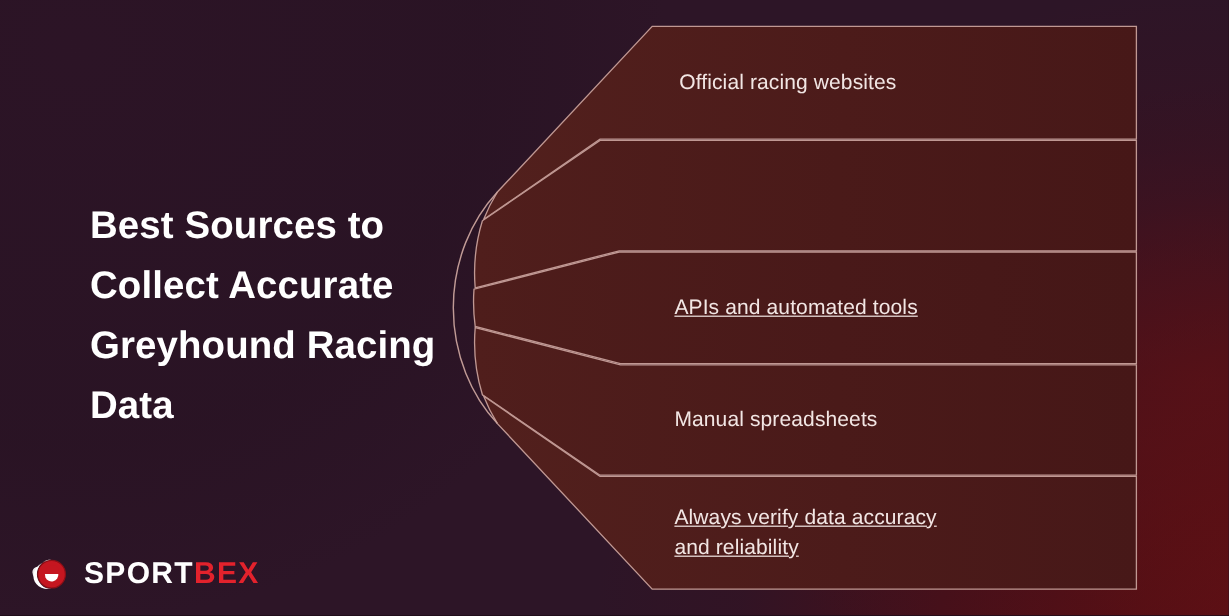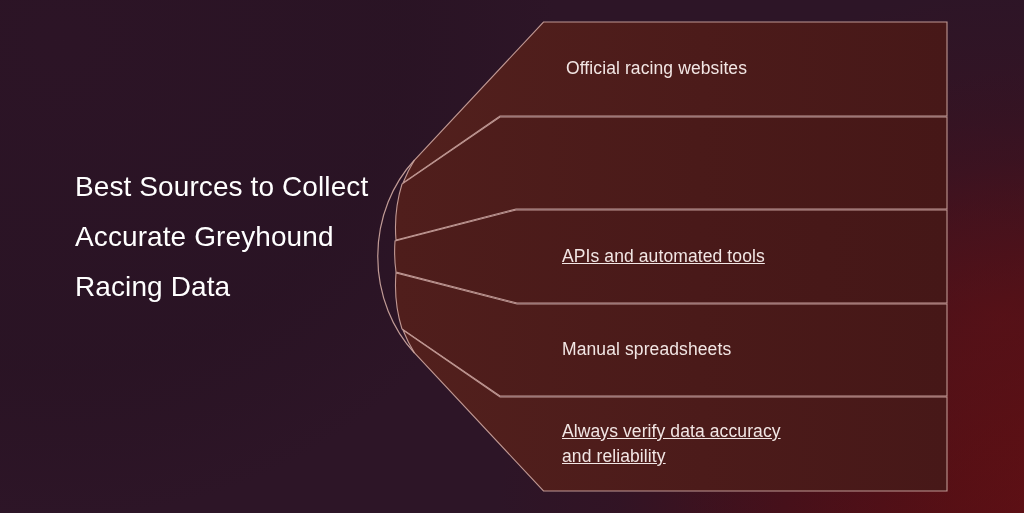--- a/index.html
+++ b/index.html
@@ -52,22 +52,22 @@
   
   .title-block {
     position: absolute;
     left: 75px;
     top: 162px;
     width: 300px;
   }
   .title-text {
     margin: 0;
     color: #ffffff;
-    font-size: 28px;
-    font-weight: 400;
+    font-size: 32px;
+    font-weight: 700;
     line-height: 50px;
     letter-spacing: 0.1px;
     font-family: "Liberation Sans", sans-serif;
   }
 
   
   .item-label {
     position: absolute;
     color: #f2e6e4;
     font-size: 17.5px;
@@ -153,14 +153,27 @@
   <div class="item-label" style="left:566px; top:56px;">Official racing websites</div>
 
 
   <div class="item-label" style="left:562px; top:244px;text-decoration:underline;">APIs and automated tools</div>
 
   <div class="item-label" style="left:562px; top:337px;">Manual spreadsheets</div>
 
   <div class="item-label" style="left:562px; top:419px;text-decoration:underline;">Always verify data accuracy
 and reliability</div>
 
+  <div class="logo">
+    <svg class="logo-mark" viewBox="0 0 36 35">
+      <ellipse cx="18" cy="17.5" rx="11.5" ry="11.5" fill="#c51620"></ellipse>
+      <ellipse cx="18" cy="17.5" rx="11.5" ry="11.5" fill="none" stroke="#8d0f16" stroke-width="1"></ellipse>
+      <path d="M 18 5.2 A 12.3 12.3 0 0 0 18 29.8 A 9.6 12.3 72 0 1 18 5.2 Z" fill="#ffffff"></path>
+      <path d="M 7.4 11.0 A 12.4 12.4 0 0 0 7.9 24.6 A 13.8 7.4 28 0 1 7.4 11.0 Z" fill="#ffffff" opacity="0.92"></path>
+      <path d="M 12.4 17.4 L 23.6 17.4 A 5.6 5.6 0 0 1 12.9 20.2 Z" fill="#ffffff"></path>
+      <path d="M 23.8 13.0 A 5.8 5.8 0 0 0 13.1 14.8 L 23.8 14.8 Z" fill="#c51620"></path>
+    </svg>
+    <div class="logo-word">
+      <span class="w1">SPORT</span><span class="w2">BEX</span>
+    </div>
+  </div>
 
 </div>
 
 </body></html>

